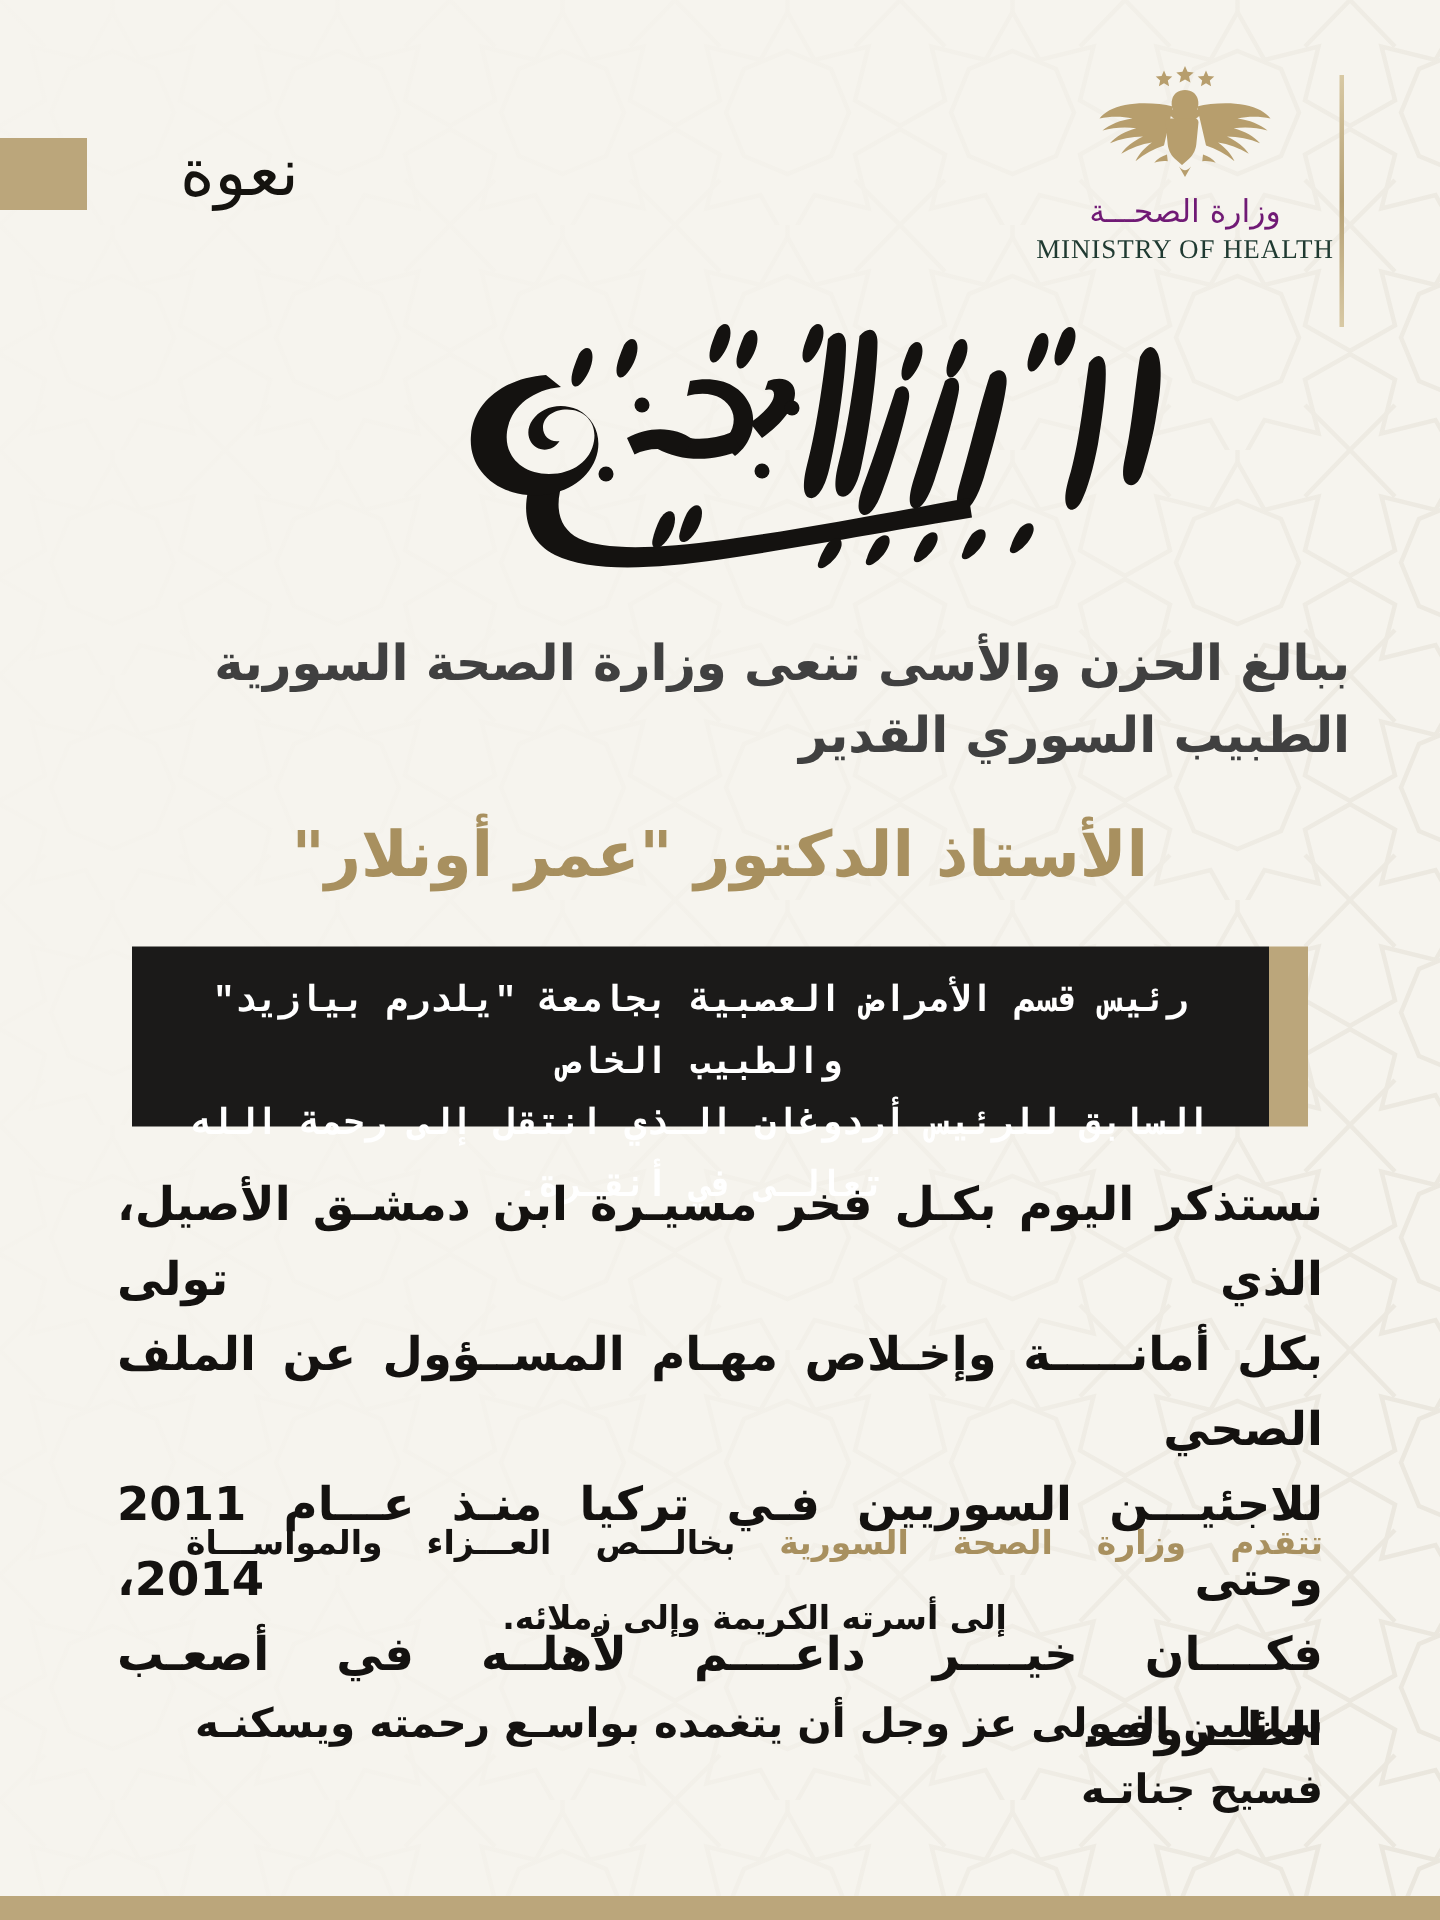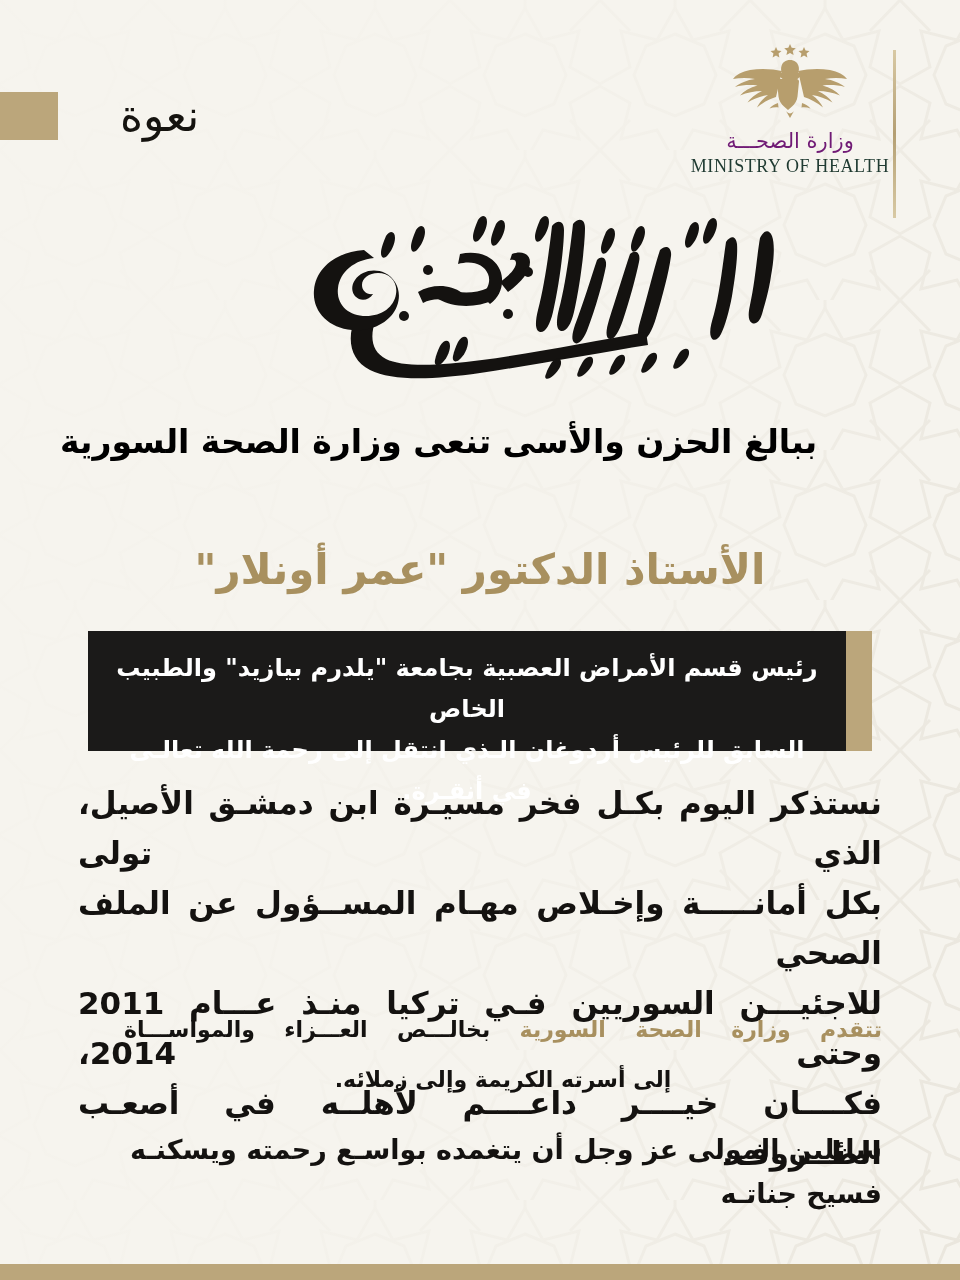--- a/index.html
+++ b/index.html
@@ -142,23 +142,23 @@
     clip: rect(0 0 0 0);
     white-space: nowrap;
   }
 
   
   .lead {
     position: absolute;
     left: 60px;
     right: 60px;
     top: 418px;
-    text-align: left;
-    direction: rtl;
-    color: #000000;
+    text-align: right;
+    direction: rtl;
+    color: #404040;
     font-size: 33px;
     line-height: 48px;
     font-weight: 700;
   }
   .lead .l2 { display: block; }
 
   
   .name {
     position: absolute;
     left: 60px;
@@ -172,20 +172,21 @@
     font-weight: 700;
   }
 
   
   .rolebox-wrap {
     position: absolute;
     left: 88px;
     top: 631px;
     width: 784px;
     height: 120px;
+    font-family: Liberation Mono, monospace;
   }
   .rolebox {
     position: absolute;
     left: 0;
     top: 0;
     width: 758px;
     height: 120px;
     background: #1b1a19;
     box-sizing: border-box;
     padding: 17px 22px 0 22px;
@@ -374,20 +375,21 @@
           <circle cx="348" cy="118" r="5"></circle>
           <circle cx="368" cy="76" r="5"></circle>
           <circle cx="268" cy="74" r="5"></circle>
         </g>
       </svg>
       <span class="calligraphy-text">إِنَّا لِلَّهِ وَإِنَّا إِلَيْهِ رَاجِعُونَ</span>
     </div>
 
     <div class="lead">
       <span class="l1">ببالغ الحزن والأسى تنعى وزارة الصحة السورية</span>
+      <span class="l2">الطبيب السوري القدير</span>
     </div>
 
     <div class="name">الأستاذ الدكتور "عمر أونلار"</div>
 
     <div class="rolebox-wrap">
       <div class="rolebox">
         <p>رئيس قسم الأمراض العصبية بجامعة "يلدرم بيازيد" والطبيب الخاص</p>
         <p>السابق للرئيس أردوغان الـذي انتقل إلى رحمة الله تعالـى في أنقـرة.</p>
       </div>
       <div class="rolebox-accent"></div>

